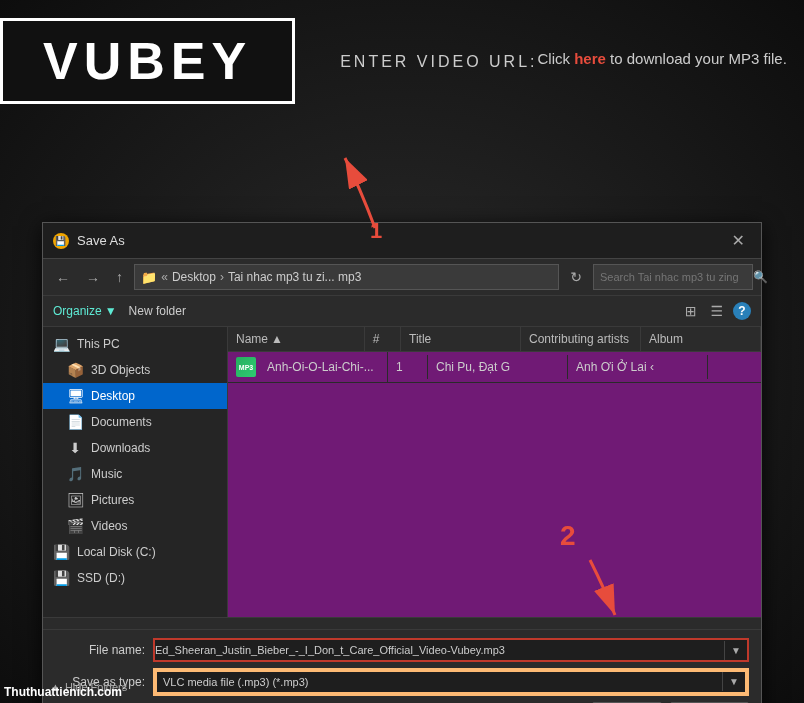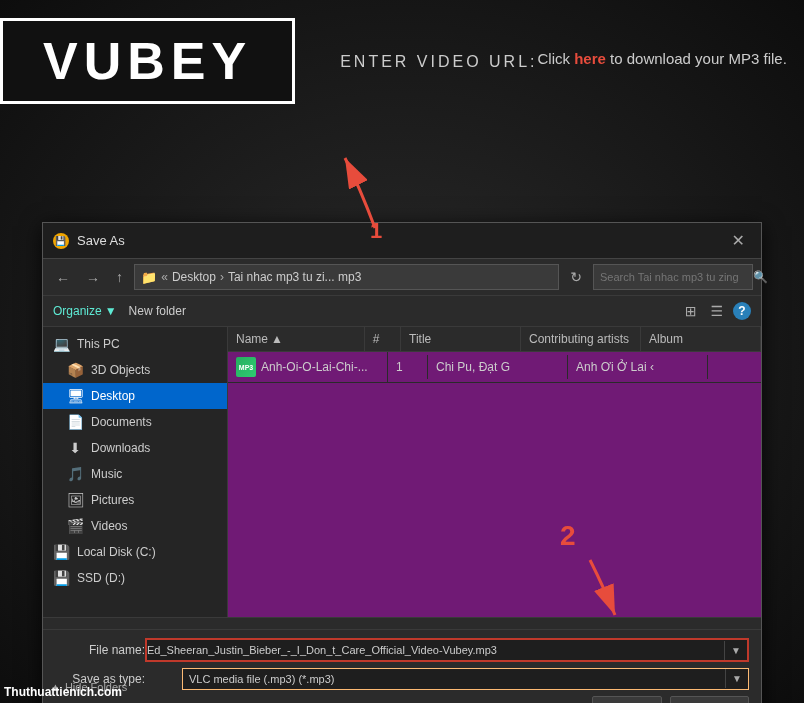--- a/index.html
+++ b/index.html
@@ -320,21 +320,21 @@
       padding: 5px 8px;
       border-right: 1px solid #2a2a2a;
       white-space: nowrap;
       overflow: hidden;
       text-overflow: ellipsis;
     }
 
     .file-icon-cell {
       display: flex;
       align-items: center;
-      gap: 5px;
+      gap: 11px;
     }
 
     .mp3-icon {
       width: 20px;
       height: 20px;
       background: linear-gradient(135deg, #27ae60, #2ecc71);
       border-radius: 2px;
       font-size: 7px;
       color: white;
       display: flex;
@@ -354,20 +354,21 @@
     .dialog-footer {
       background: #2b2b2b;
       border-top: 1px solid #3a3a3a;
       padding: 8px 12px;
     }
 
     .footer-row {
       display: flex;
       align-items: center;
       margin-bottom: 6px;
+      gap: 8px;
     }
 
     .footer-label {
       color: #ccc;
       font-size: 12px;
       width: 90px;
       text-align: right;
     }
 
     .footer-input-wrap {
@@ -393,23 +394,22 @@
       padding: 4px 6px;
       font-size: 10px;
       cursor: pointer;
       border-left: 1px solid #444;
     }
 
     .footer-select-wrap {
       flex: 1;
       display: flex;
       align-items: flex-start;
-      border: 1px solid #fdba74;
+      border: 4px solid #fdba74;
       background: #1e1e1e;
-      margin-left: 37px;
     }
 
     .footer-select {
       flex: 1;
       background: none;
       border: none;
       color: #ccc;
       font-size: 11px;
       padding: 4px 6px;
       outline: none;

